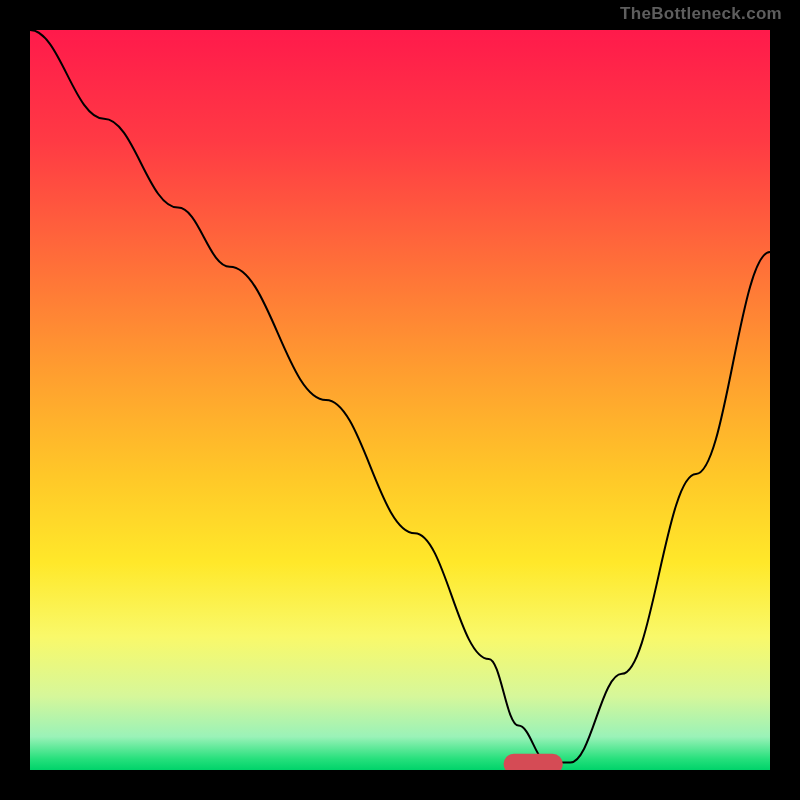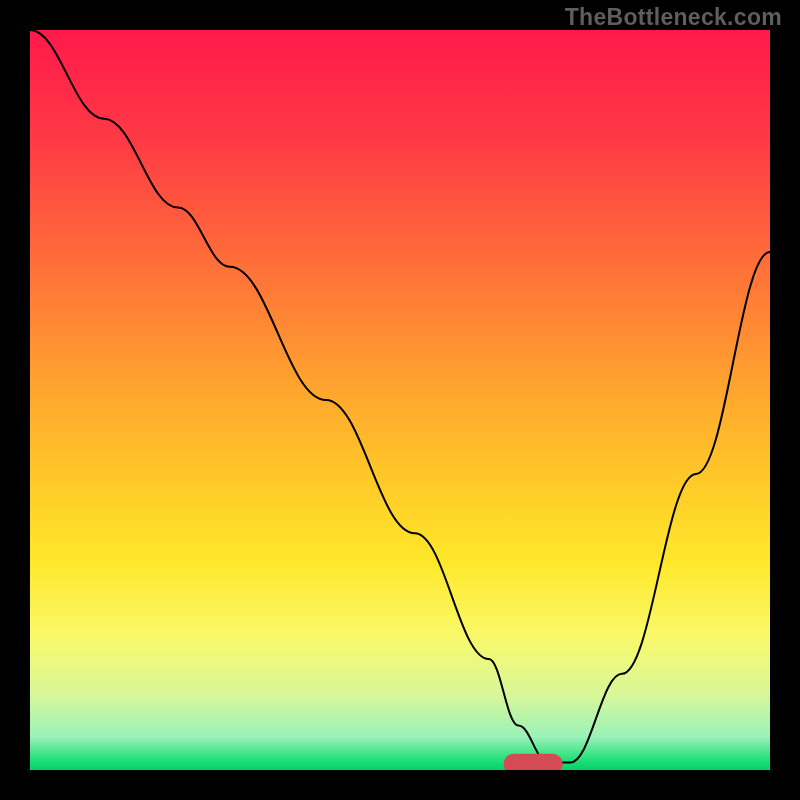--- a/index.html
+++ b/index.html
@@ -15,21 +15,21 @@
     position: relative;
     width: 800px;
     height: 800px;
     background: #000;
   }
   .watermark {
     position: absolute;
     top: 4px;
     right: 18px;
     color: #5e5e5e;
-    font-size: 23px;
+    font-size: 17px;
     font-weight: 600;
     letter-spacing: 0.3px;
   }
   svg.plot {
     position: absolute;
     left: 30px;
     top: 30px;
     width: 740px;
     height: 740px;
     display: block;

